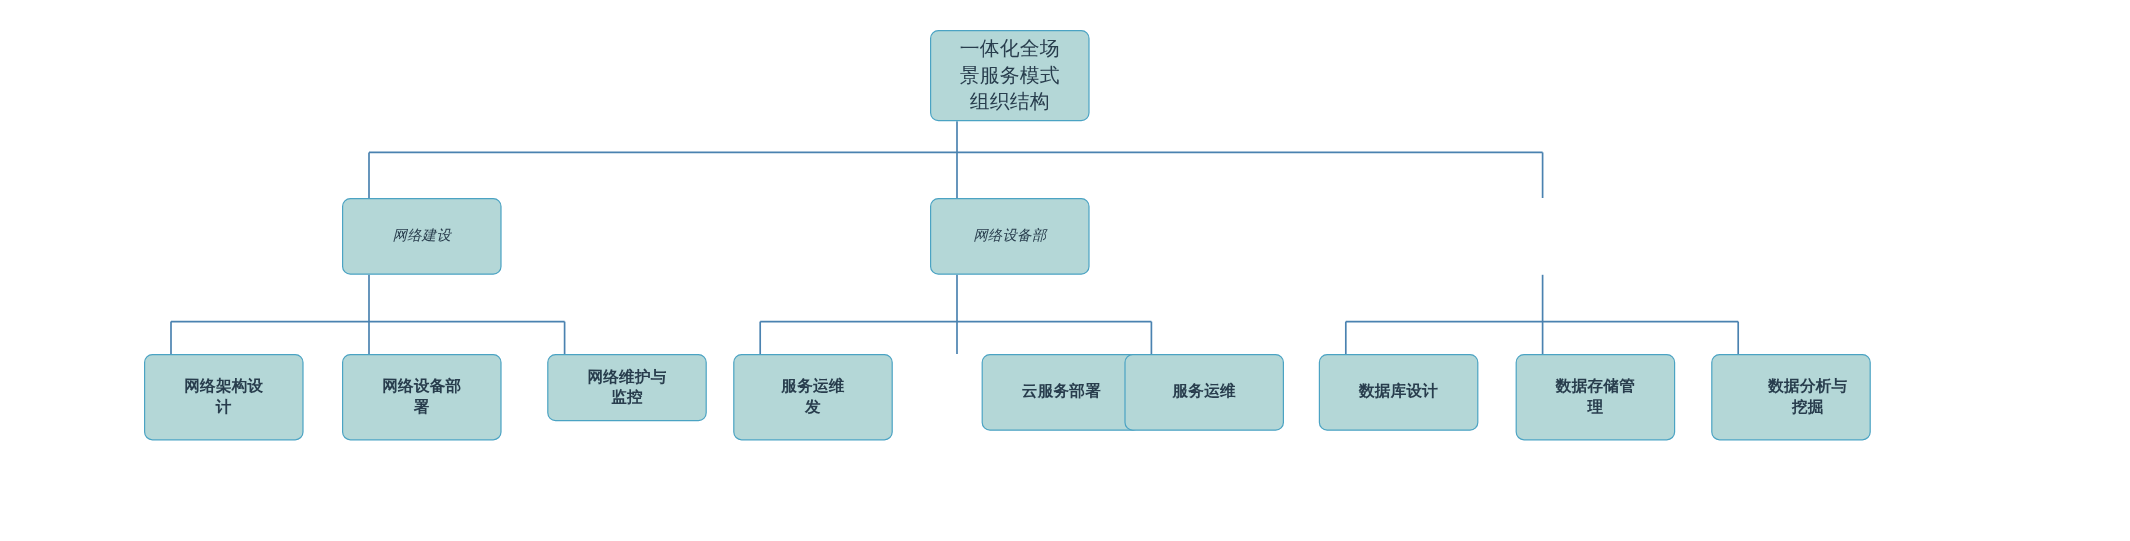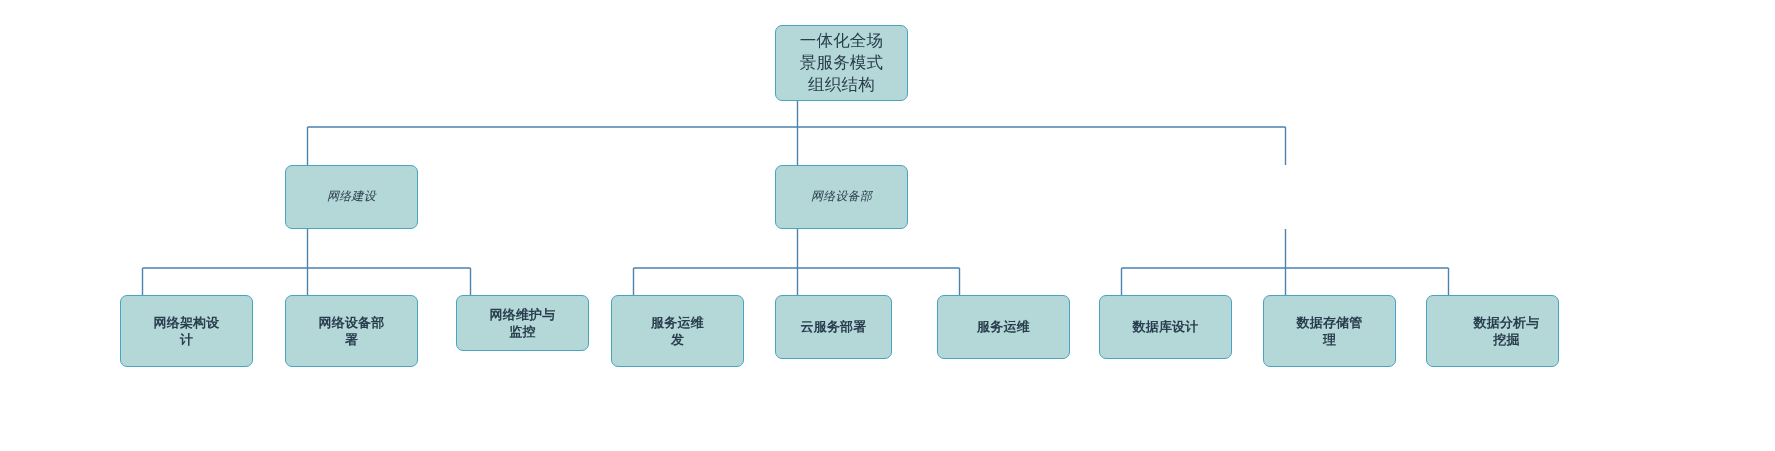--- a/index.html
+++ b/index.html
@@ -99,21 +99,21 @@
 署</span>
   </div>
   <div class="node node-level3" style="left: 412px; top: 295px; width: 133px; height: 56px;">
     <span class="label">网络维护与
 监控</span>
   </div>
   <div class="node node-level3" style="left: 567px; top: 295px; width: 133px; height: 72px;">
     <span class="label">服务运维
 发</span>
   </div>
-  <div class="node node-level3" style="left: 731px; top: 295px; width: 117px; height: 64px;">
+  <div class="node node-level3" style="left: 774px; top: 295px; width: 133px; height: 64px;">
     <span class="label">云服务部署</span>
   </div>
   <div class="node node-level3" style="left: 893px; top: 295px; width: 133px; height: 64px;">
     <span class="label">服务运维</span>
   </div>
   <div class="node node-level3" style="left: 1055px; top: 295px; width: 133px; height: 64px;">
     <span class="label">数据库设计</span>
   </div>
   <div class="node node-level3" style="left: 1219px; top: 295px; width: 133px; height: 72px;">
     <span class="label">数据存储管

